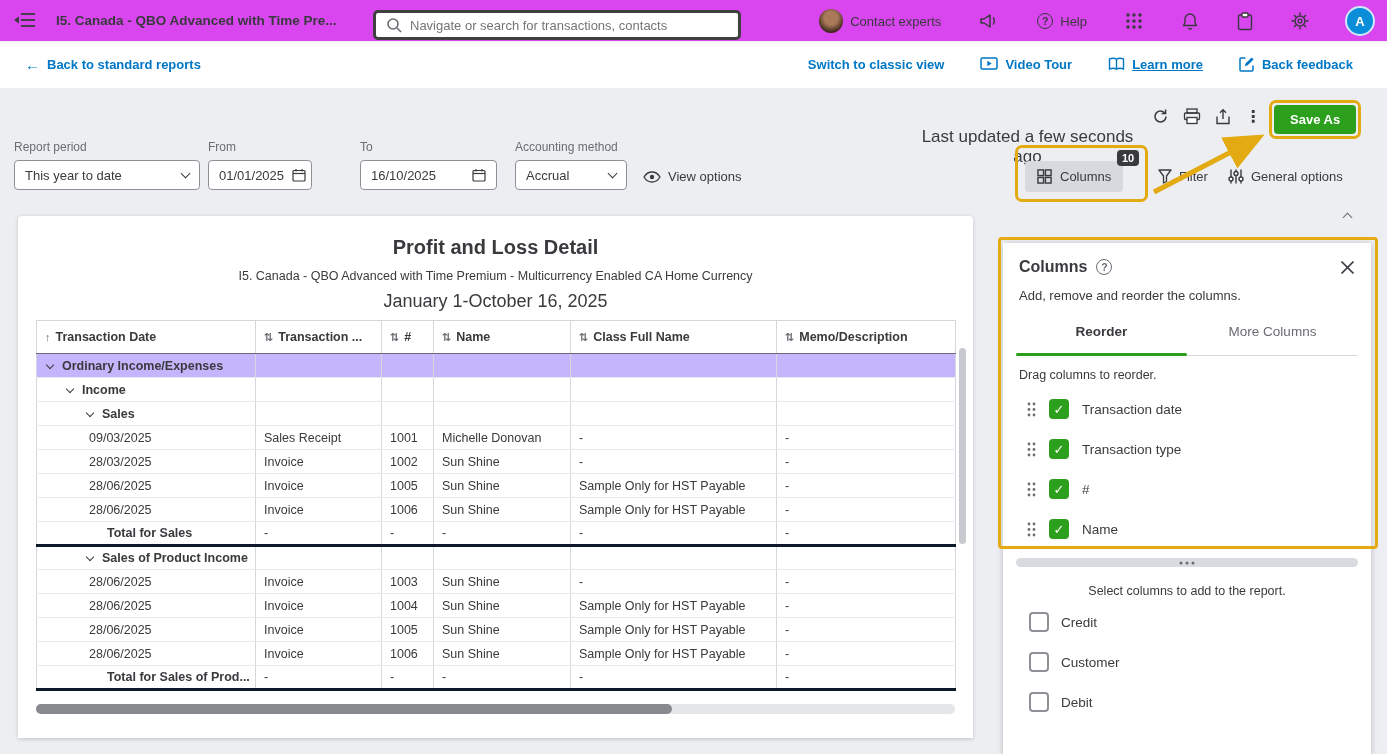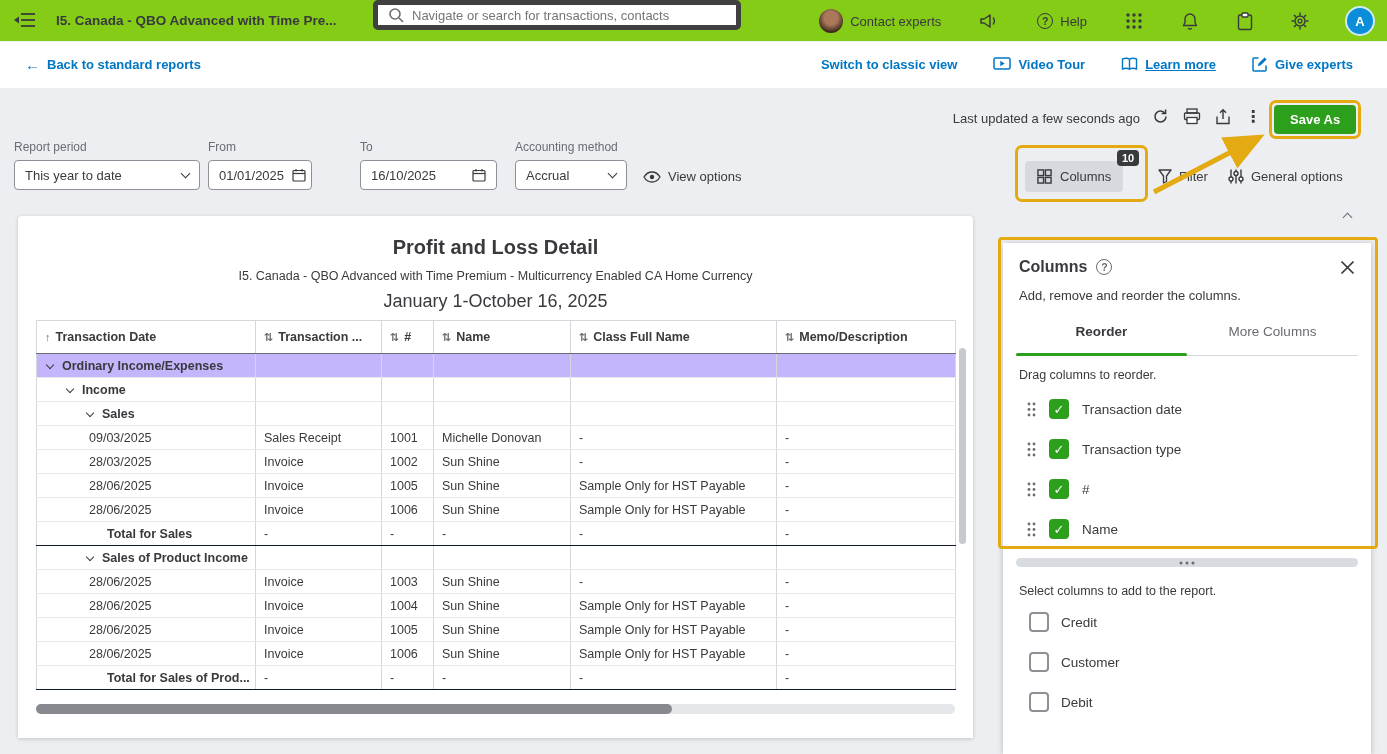--- a/index.html
+++ b/index.html
@@ -1,39 +1,39 @@
 <!DOCTYPE html>
 <html><head>
 <meta charset="utf-8">
 <style>
   * { box-sizing:border-box; margin:0; padding:0; }
   html,body { width:1387px; height:754px; }
   body { font-family:"Liberation Sans","DejaVu Sans",sans-serif; color:#393a3d; background:#eceef1; overflow:hidden; position:relative; font-size:13px; }
 
   
-  .topbar { position:absolute; top:0; left:0; right:0; height:42px; background:#84cc16; border-bottom:1px solid #f0f1f3; z-index:6; }
+  .topbar { position:absolute; top:0; left:0; right:0; height:42px; background:#d946ef; border-bottom:1px solid #f0f1f3; z-index:6; }
   .hamburger { position:absolute; left:14px; top:12px; cursor:pointer; }
   .company-title { position:absolute; left:56px; top:13px; font-size:13.5px; font-weight:bold; white-space:nowrap; }
-  .search-box { position:absolute; left:373px; top:0; width:368px; height:30px; border:5px solid #404040; border-radius:5px; display:flex; align-items:center; padding:0 10px; gap:8px; background:#fff; }
+  .search-box { position:absolute; left:373px; top:10px; width:368px; height:30px; border:3px solid #404040; border-radius:5px; display:flex; align-items:center; padding:0 10px; gap:8px; background:#fff; }
   .search-box input { border:none; outline:none; flex:1; font-size:13px; font-family:inherit; color:#6b6c72; background:transparent; }
   .top-right { position:absolute; right:14px; top:0; height:42px; display:flex; align-items:center; gap:38px; }
   .tr-item { display:flex; align-items:center; gap:7px; cursor:pointer; white-space:nowrap; }
   .cavatar { width:24px; height:24px; border-radius:50%; background:radial-gradient(circle at 50% 38%, #a9795a 35%, #3a2419 75%); display:inline-block; }
   .qcircle { width:16px; height:16px; border:1.5px solid #393a3d; border-radius:50%; font-size:10.5px; font-weight:bold; display:flex; align-items:center; justify-content:center; }
   .uavatar { width:26px; height:26px; border-radius:50%; background:#0a8ed9; color:#fff; font-weight:bold; font-size:13px; display:flex; align-items:center; justify-content:center; box-shadow:0 0 0 2px #cfe9f7; cursor:pointer; }
 
   
   .subbar { position:absolute; top:42px; left:0; right:0; height:46px; background:#fff; z-index:5; }
   .back-link { position:absolute; left:25px; top:14px; color:#0077c5; font-size:13px; font-weight:bold; display:flex; gap:7px; align-items:center; cursor:pointer; }
   .sub-right { position:absolute; right:34px; top:14px; display:flex; gap:36px; align-items:center; }
   .sub-link { color:#0077c5; font-size:13px; font-weight:bold; display:flex; gap:7px; align-items:center; cursor:pointer; white-space:nowrap; }
   .sub-link.underline span.txt { text-decoration:underline; }
 
   
-  .last-updated { position:absolute; top:111px; left:915px; width:225px; text-align:right; font-size:13px; }
+  .last-updated { position:absolute; top:127px; left:915px; width:225px; text-align:center; font-size:17px; }
   .action-icons { position:absolute; left:1152px; top:107px; display:flex; gap:14px; align-items:center; }
   .action-icons > span { cursor:pointer; display:flex; align-items:center; }
   .kebab { font-size:16px; font-weight:bold; color:#393a3d; }
   .saveas-wrap { position:absolute; left:1269px; top:100px; border:3px solid #e3ab11; border-radius:7px; padding:2px; z-index:10; }
   .saveas-btn { background:#2ca01c; color:#fff; font-weight:bold; font-size:13px; border:none; border-radius:4px; padding:7px 16px; cursor:pointer; font-family:inherit; white-space:nowrap; }
 
   
   .fgroup { position:absolute; top:140px; }
   .flabel { font-size:12px; color:#6b6c72; margin-bottom:6px; }
   .fcontrol { height:30px; background:#fff; border:1px solid #8d9096; border-radius:4px; display:flex; align-items:center; padding:0 10px; font-size:13px; justify-content:space-between; gap:8px; cursor:pointer; white-space:nowrap; }
@@ -53,21 +53,21 @@
   .report-title { margin-top:20px; text-align:center; font-size:20px; font-weight:bold; }
   .report-subtitle { margin-top:10px; text-align:center; font-size:12.5px; }
   .report-dates { margin-top:8px; text-align:center; font-size:18px; }
   .report-table { position:absolute; left:18px; top:104px; width:919px; border-collapse:collapse; table-layout:fixed; font-size:12.5px; }
   .report-table th { border:1px solid #d4d7dc; border-bottom:1px solid #6b6c72; background:#fff; font-weight:bold; text-align:left; padding:0 8px; font-size:12.5px; height:33px; cursor:pointer; overflow:hidden; white-space:nowrap; }
   .sort { color:#6b6c72; font-size:11px; margin-right:5px; }
   .report-table td { border-left:1px solid #d4d7dc; border-right:1px solid #d4d7dc; border-bottom:1px solid #e7e9eb; padding:0 8px; height:24px; overflow:hidden; white-space:nowrap; }
   tr.lvl0 td { background:#c4b5fd; }
   .glbl { font-weight:bold; }
   .gchev { display:inline-block; width:6px; height:6px; border-right:1.6px solid #393a3d; border-bottom:1.6px solid #393a3d; transform:rotate(45deg); margin-right:9px; vertical-align:2px; cursor:pointer; }
-  tr.total td { border-top:1px solid #8d9096; border-bottom:1px solid #0f172a; }
+  tr.total td { border-top:1px solid #8d9096; border-bottom:3px solid #0f172a; }
   td.tlbl { font-weight:bold; }
   .hscroll-track { position:absolute; left:18px; top:488px; width:919px; height:10px; background:#e4e6e9; border-radius:5px; }
   .hscroll-thumb { position:absolute; left:0; top:0; width:636px; height:10px; background:#87898f; border-radius:5px; cursor:pointer; }
   .vscroll-thumb { position:absolute; left:941px; top:132px; width:7px; height:196px; background:#c6c9cd; border-radius:4px; cursor:pointer; }
 
   
   .panel { position:absolute; left:1003px; top:243px; width:368px; height:511px; background:#fff; box-shadow:0 1px 6px rgba(0,0,0,.22); z-index:3; }
   .panel-title-row { padding:15px 16px 0; display:flex; align-items:center; gap:9px; }
   .panel-title { font-size:16px; font-weight:bold; }
   .qmark { width:16px; height:16px; border:1.5px solid #6b6c72; color:#6b6c72; border-radius:50%; font-size:10.5px; font-weight:bold; display:flex; align-items:center; justify-content:center; cursor:pointer; }
@@ -81,21 +81,21 @@
   .drag-hint { padding:12px 16px 0; font-size:12.5px; }
   .reorder-list { margin-top:7px; }
   .reorder-item { display:flex; align-items:center; gap:13px; height:40px; padding:0 16px 0 24px; }
   .cb { width:20px; height:20px; border-radius:4px; display:flex; align-items:center; justify-content:center; cursor:pointer; flex:0 0 auto; }
   .cb.on { background:#2ca01c; color:#fff; font-size:13px; font-weight:bold; }
   .cb.off { background:#fff; border:2px solid #8d9096; }
   .item-label { font-size:13.5px; }
   .panel-divider { position:relative; margin:9px 13px 0; height:9px; background:#d8dbdf; border-radius:5px; cursor:pointer; }
   .panel-divider .dots { position:absolute; left:50%; top:50%; transform:translate(-50%,-50%); display:flex; gap:3px; }
   .panel-divider .dots i { width:3px; height:3px; background:#6b6c72; border-radius:50%; }
-  .select-hint { padding:17px 16px 0; font-size:12.5px; }
+  .select-hint { padding:17px 16px 0; font-size:12.5px;text-align:center; }
   .more-list { margin-top:4px; }
   .more-item { display:flex; align-items:center; gap:12px; height:40px; padding:0 16px 0 26px; }
 
   
   .hl { position:absolute; border:3px solid #e3ab11; border-radius:6px; pointer-events:none; z-index:12; }
   .hl-panel { left:998px; top:237px; width:380px; height:312px; border-radius:4px; }
   .arrow-svg { position:absolute; left:1142px; top:123px; z-index:13; pointer-events:none; }
 </style>
 </head>
 <body>
@@ -212,21 +212,21 @@
           </span>
         <span class="txt">Learn more</span>
       </span>
       <span class="sub-link">
         <span style="display:flex;">
             <svg width="16" height="16" viewBox="0 0 16 16">
               <path d="M14 9.5V14a1 1 0 0 1-1 1H2a1 1 0 0 1-1-1V3a1 1 0 0 1 1-1h4.5" fill="none" stroke="#0077c5" stroke-width="1.5"></path>
               <path d="M5.8 10.2l.9-2.9L12.6 1.4l2 2L8.7 9.3l-2.9.9z" fill="#0077c5"></path>
             </svg>
           </span>
-        <span class="txt">Give experts</span>
+        <span class="txt">Back feedback</span>
       </span>
     </div>
   </div>
 
   <span class="last-updated">Last updated a few seconds ago</span>
   <div class="action-icons">
     <span>
       <svg width="17" height="17" viewBox="0 0 17 17">
           <path d="M14 8.5A5.5 5.5 0 1 1 8.5 3c1.8 0 3.5.9 4.5 2.3" fill="none" stroke="#393a3d" stroke-width="1.5"></path>
           <path d="M13.6 1.6v4h-4" fill="none" stroke="#393a3d" stroke-width="1.5"></path>

